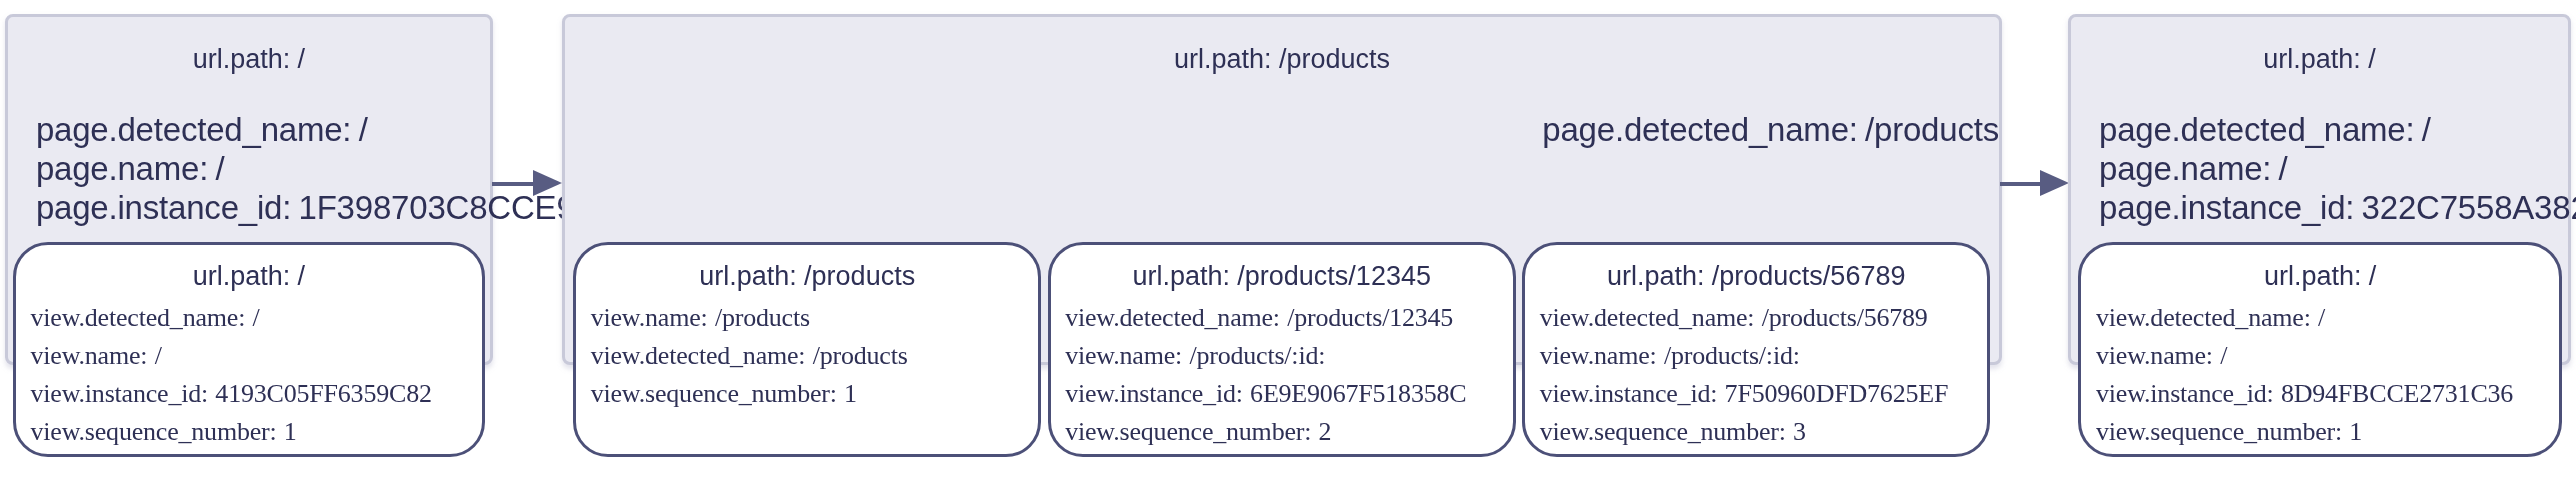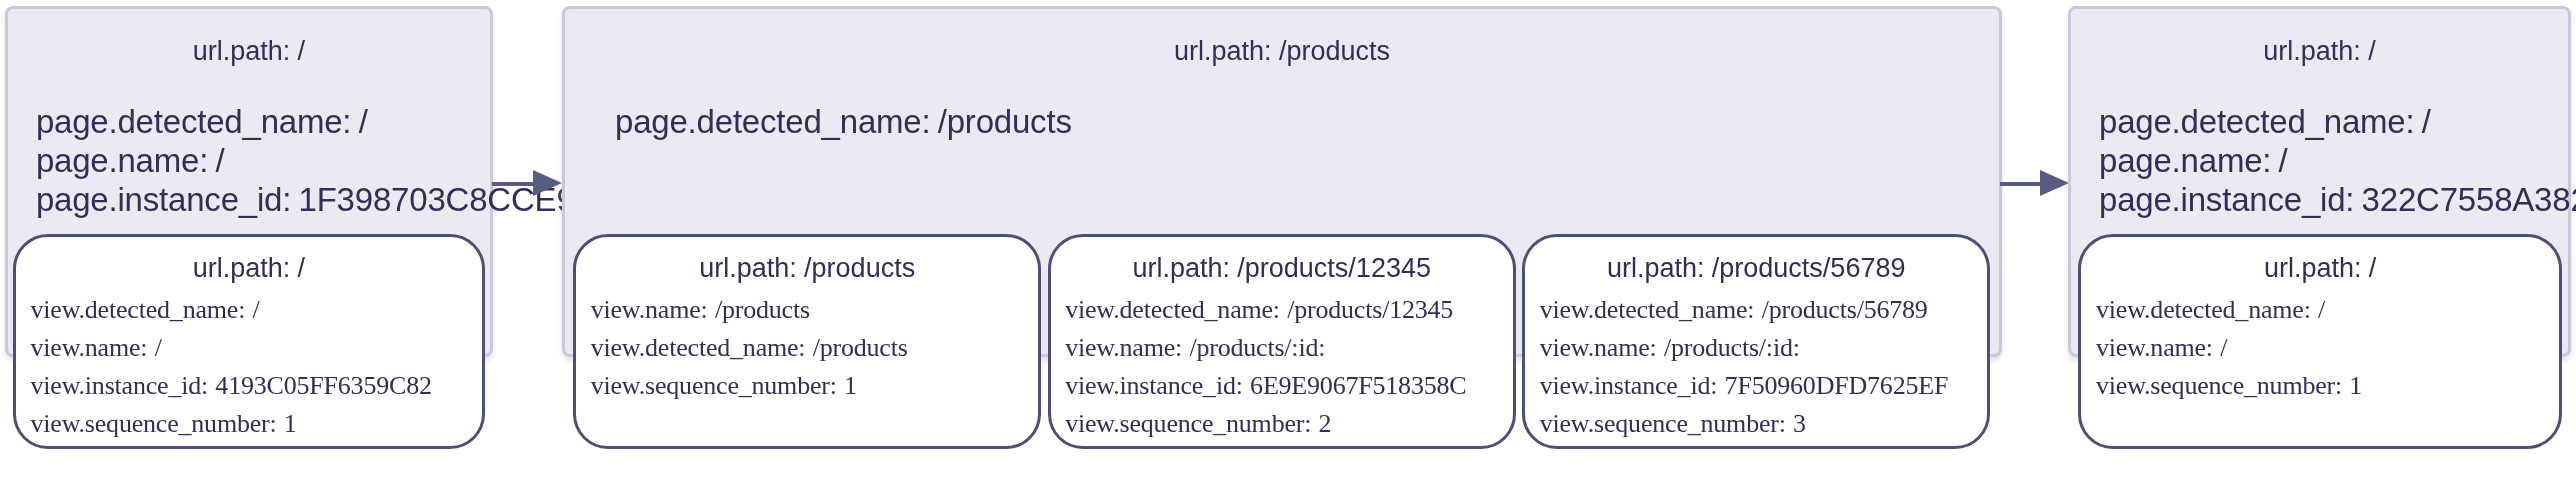--- a/index.html
+++ b/index.html
@@ -4,21 +4,21 @@
 <style>
   html, body { margin:0; padding:0; background:#ffffff; }
   .canvas {
     position:relative;
     width:2576px; height:483px;
     font-family:"Liberation Sans","DejaVu Sans",sans-serif;
     color:#2e3055;
     overflow:hidden;
   }
   .page-card {
-    position:absolute; top:6px; height:351px;
+    position:absolute; top:14px; height:351px;
     background:#eaeaf2;
     border:3.1px solid #c8c9d9;
     border-radius:8px;
     box-sizing:border-box;
     box-shadow:0 3.7px 4.9px rgba(175,175,200,0.35);
   }
   .page-1 { left:4.9px;    width:488px;  }
   .page-2 { left:562px;  width:1440px; }
   .page-3 { left:2068px; width:503px;  }
 
@@ -28,21 +28,21 @@
     font-size:27px; line-height:32px;
     white-space:nowrap;
   }
   .label { margin-right:7.3px; }
 
   .page-fields {
     margin-top:35px; margin-left:28px;
     font-size:33px; line-height:39px;
     letter-spacing:-0.2px;
   }
-  .page-2 .page-fields { margin-left:50px; }
+  .page-2 .page-fields { margin-left:50px;text-align:right; }
   .field-line { white-space:nowrap; }
 
   .views-row {
     position:absolute; left:4.9px; right:4.9px; top:225px; height:215px;
     display:flex; gap:6.1px;
   }
   .page-2 .views-row { left:8px; right:8.6px; }
   .page-3 .views-row { left:7.3px; right:6.1px; }
 
   .view-card {
@@ -177,20 +177,21 @@
       <div class="field-line"><span class="label">page.instance_id:</span><span>322C7558A3825BA8</span></div>
     </div>
     <div class="views-row">
       <div class="view-card">
         <div class="view-title">
           <span class="label">url.path:</span><span>/</span>
         </div>
         <div class="view-fields">
           <div class="field-line"><span class="label">view.detected_name:</span><span>/</span></div>
           <div class="field-line"><span class="label">view.name:</span><span>/</span></div>
+          <div class="field-line"><span class="label">view.instance_id:</span><span>8D94FBCCE2731C36</span></div>
           <div class="field-line"><span class="label">view.sequence_number:</span><span>1</span></div>
         </div>
       </div>
     </div>
   </section>
 
 </div>
 
 
 </body></html>

